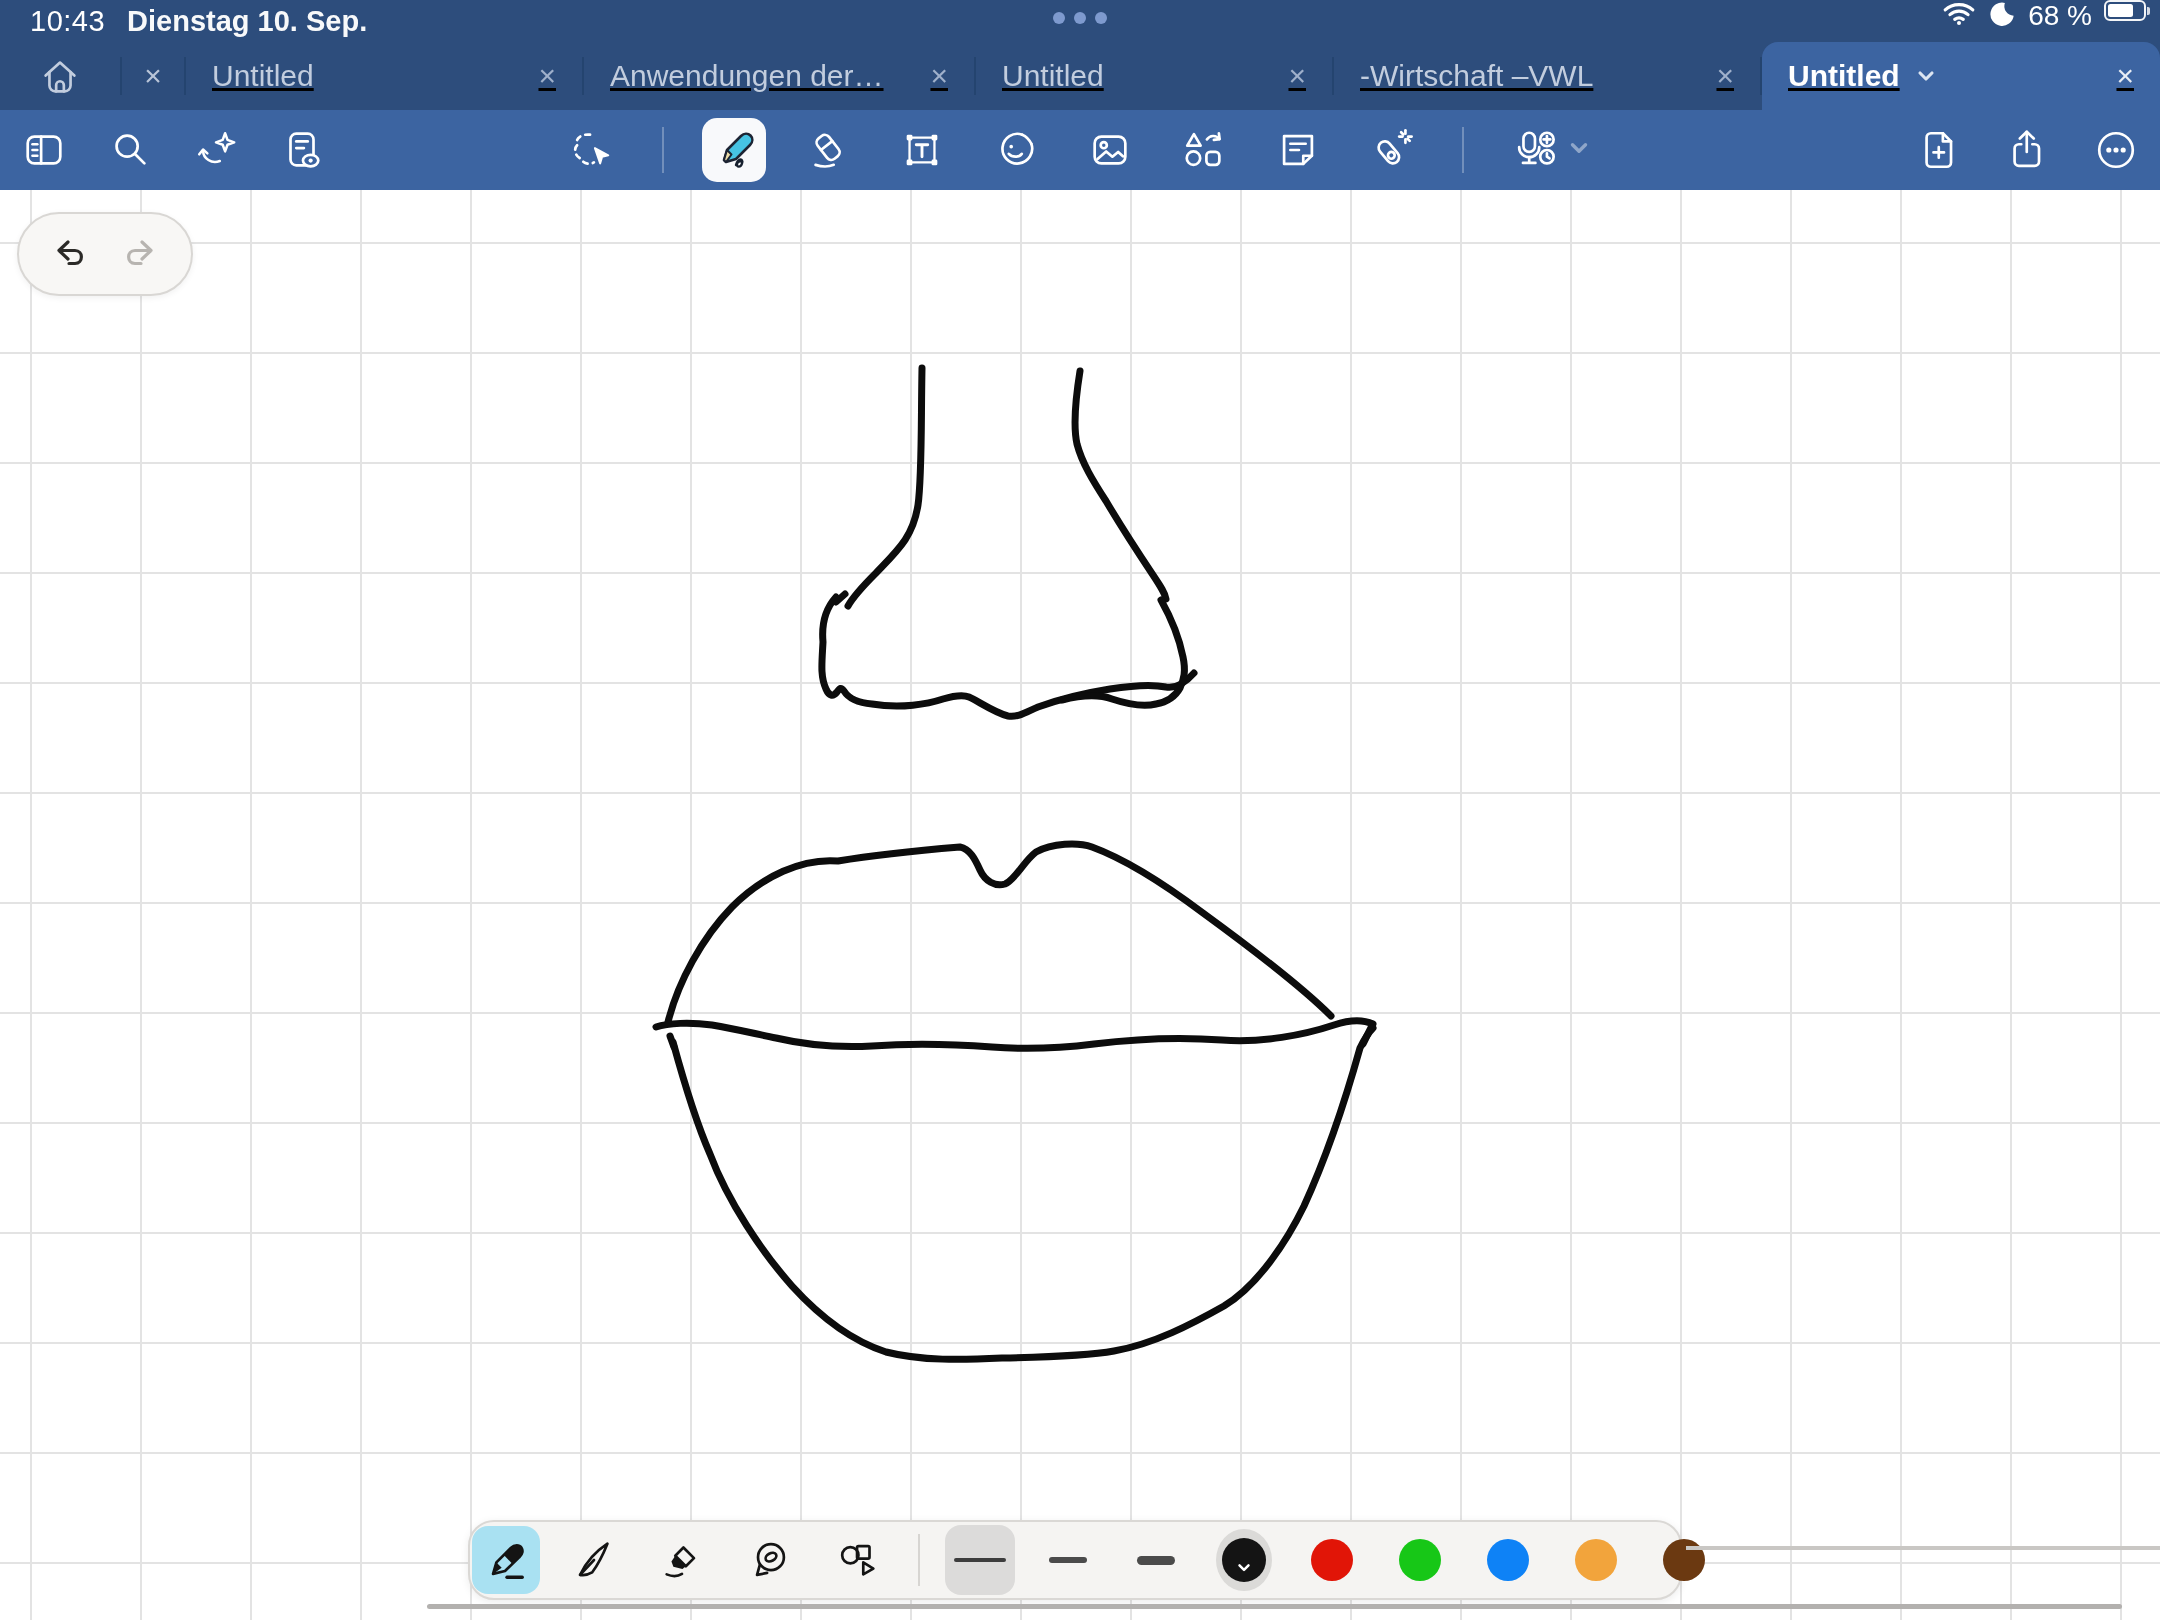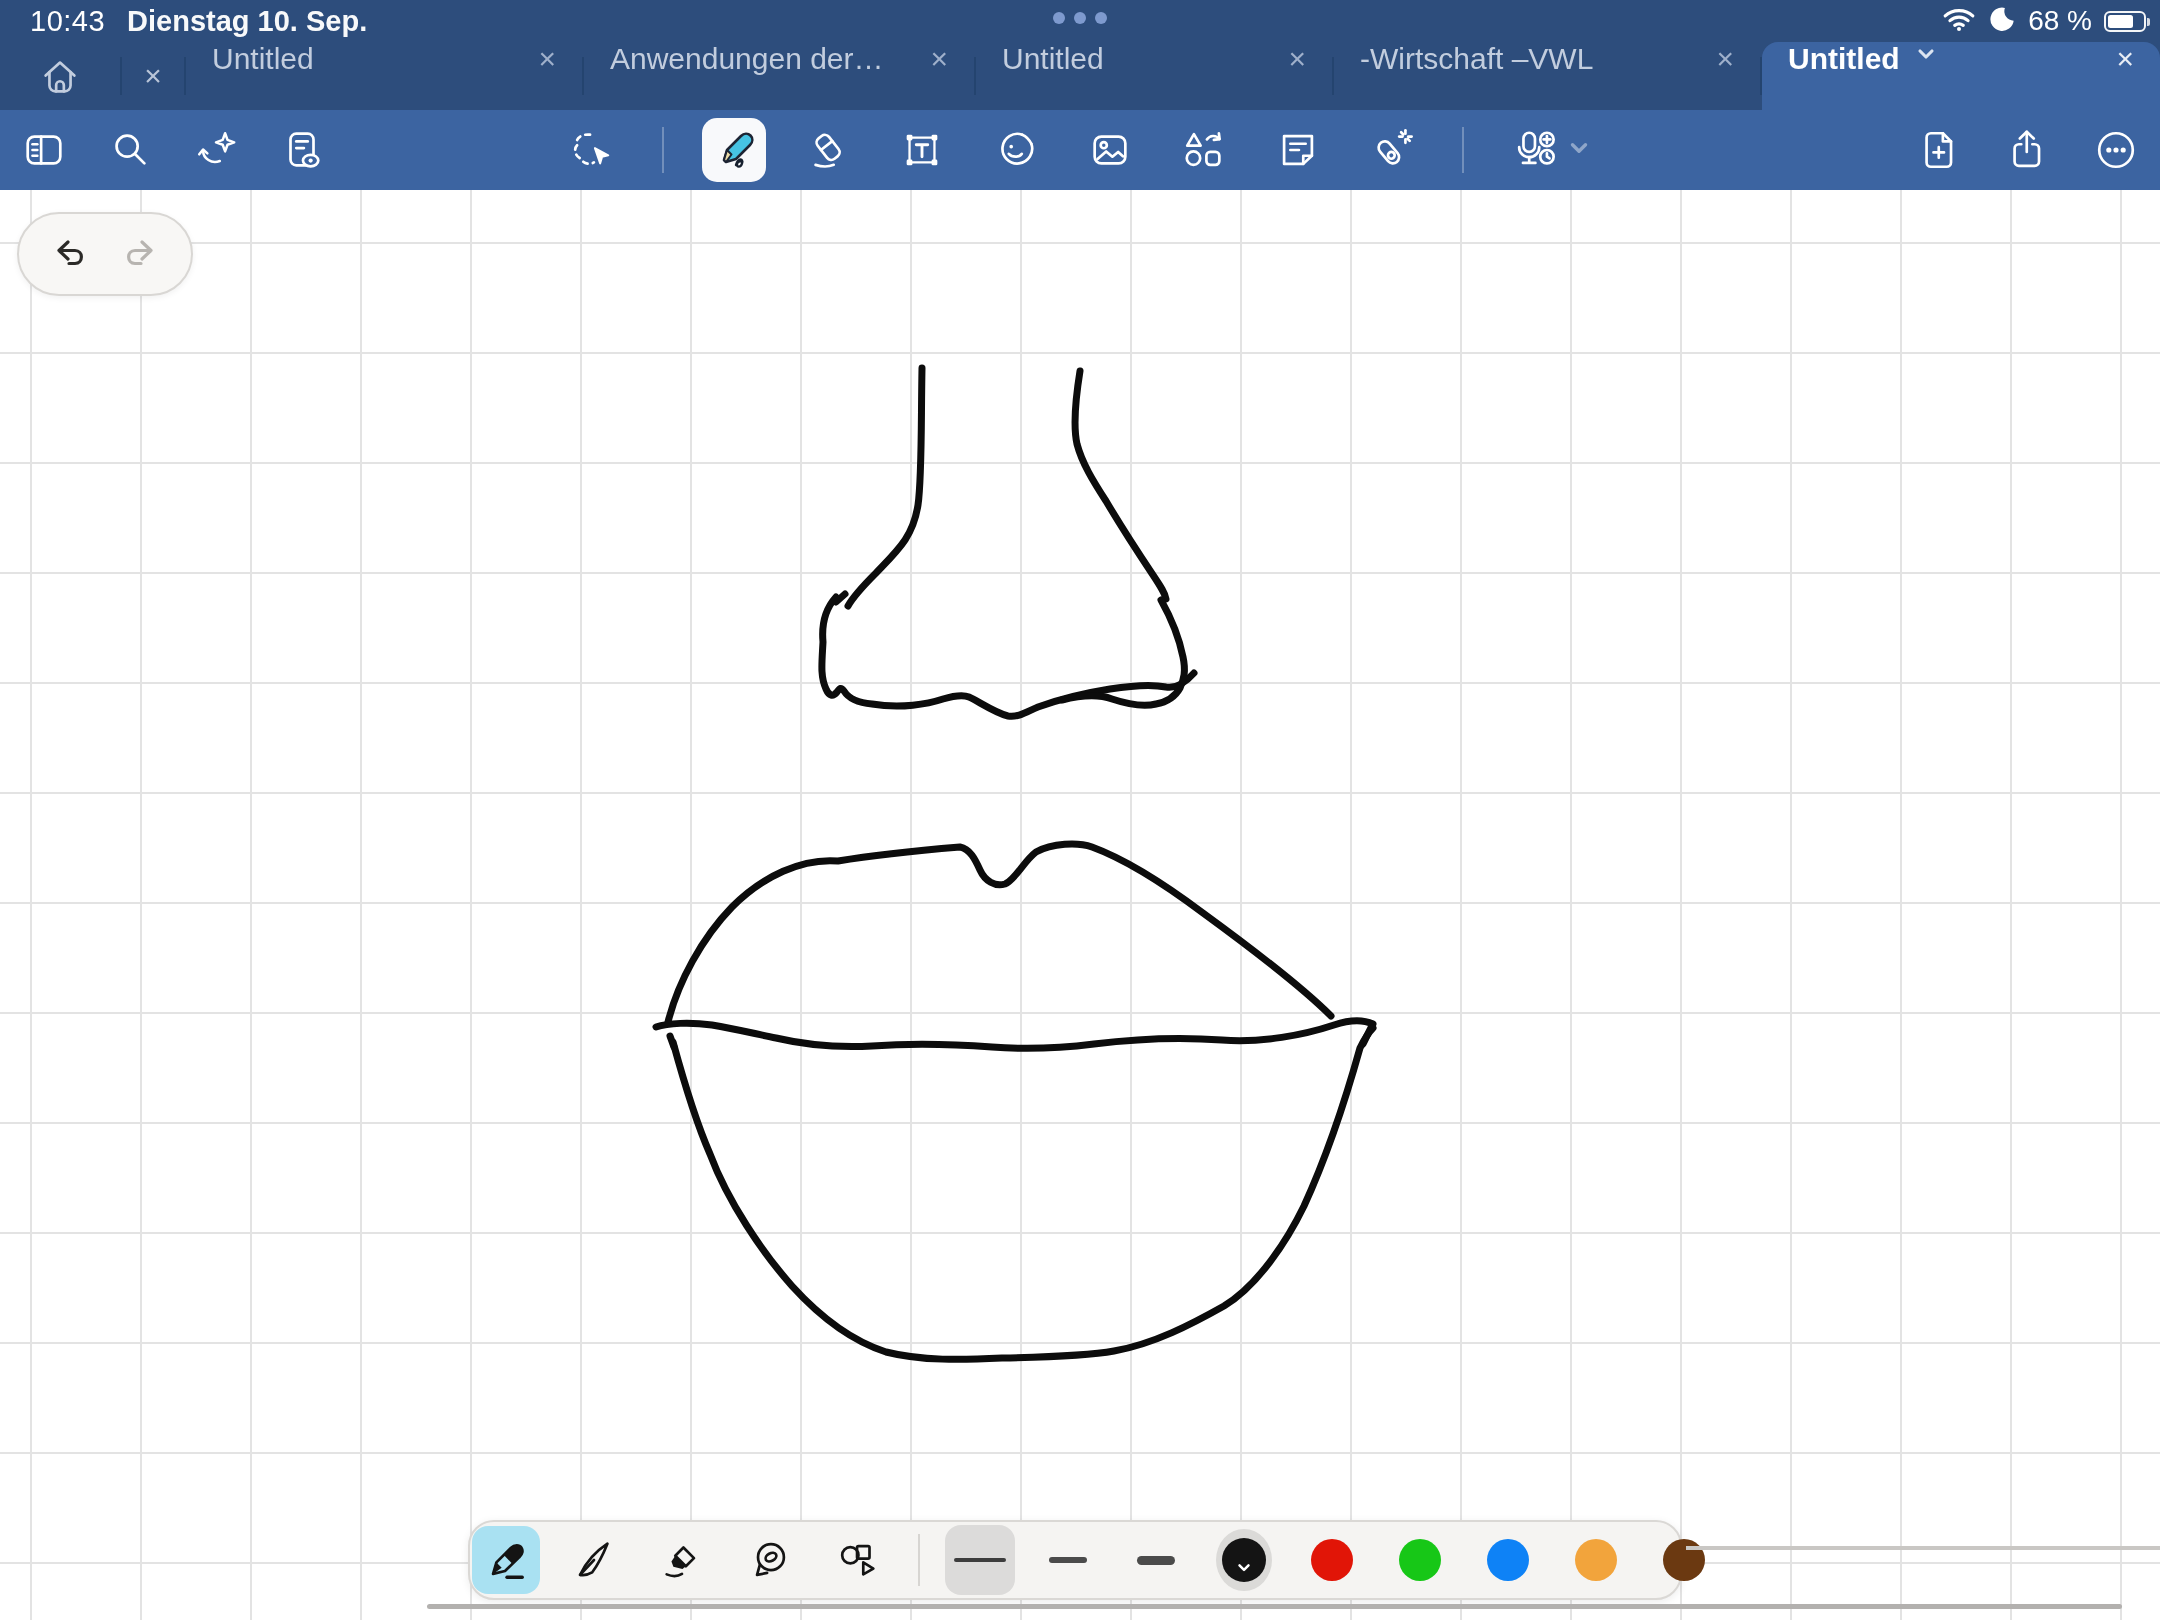--- a/index.html
+++ b/index.html
@@ -8,36 +8,36 @@
   button { background:none; border:none; font-family:inherit; cursor:pointer; }
 
   
   .status-bar { position:absolute; left:0; top:0; width:2160px; height:42px;
                 background:var(--navy); color:#fff; display:flex; align-items:center; }
   .sb-left { position:absolute; left:30px; top:0; height:42px; display:flex; align-items:center; gap:22px; }
   .sb-time { font-size:29px; font-weight:normal; letter-spacing:.5px; }
   .sb-date { font-size:29px; font-weight:bold; opacity:.97; }
   .sb-dots { position:absolute; left:50%; top:12px; transform:translateX(-50%); display:flex; gap:9px; }
   .sb-dot { width:12px; height:12px; border-radius:50%; background:#7e9ace; }
-  .sb-right { position:absolute; right:14px; top:0; height:42px; display:flex; align-items:center; gap:12px; }
+  .sb-right { position:absolute; right:14px; top:0; height:42px; display:flex; gap:12px; }
   .sb-batt-pct { font-size:28px; font-weight:500; }
   .batt { position:relative; width:42px; height:21px; border:2.5px solid rgba(255,255,255,.95);
           border-radius:6px; }
   .batt-fill { position:absolute; left:2px; top:2px; bottom:2px; width:66%; background:#fff; border-radius:2.5px; }
   .batt-nub { position:absolute; right:-6px; top:5px; width:3.5px; height:8px; background:rgba(255,255,255,.8);
               border-radius:0 2px 2px 0; }
 
   
   .tab-bar { position:absolute; left:0; top:42px; width:2160px; height:68px;
              background:var(--navy); display:flex; align-items:stretch; }
   .home-cell { width:120px; display:flex; align-items:center; justify-content:center; }
   .vsep { width:2px; height:38px; background:#24446f; align-self:center; }
   .lone-close { width:62px; display:flex; align-items:center; justify-content:center;
                 color:#b9c5d8; font-size:30px; }
-  .tab { display:flex; align-items:flex-start; padding:0 22px 0 26px; }
+  .tab { display:flex; align-items:center; padding:0 22px 0 26px;text-decoration:underline; }
   .tab-title { font-size:30px; color:var(--tabText); white-space:nowrap; overflow:hidden;
                text-overflow:ellipsis; flex:1; }
   .tab-x { color:#9fb0cb; font-size:30px; padding:0 4px; }
   .tab.active { background:var(--blue); border-radius:16px 16px 0 0; }
   .tab.active .tab-title { color:#fff; font-weight:600; flex:0 1 auto; }
   .tab.active .tab-x { color:#e8edf5; margin-left:auto; }
   .tab-chevron { margin-left:14px; display:flex; align-items:center; }
 
   
   .toolbar { position:absolute; left:0; top:110px; width:2160px; height:80px; background:var(--blue); }

